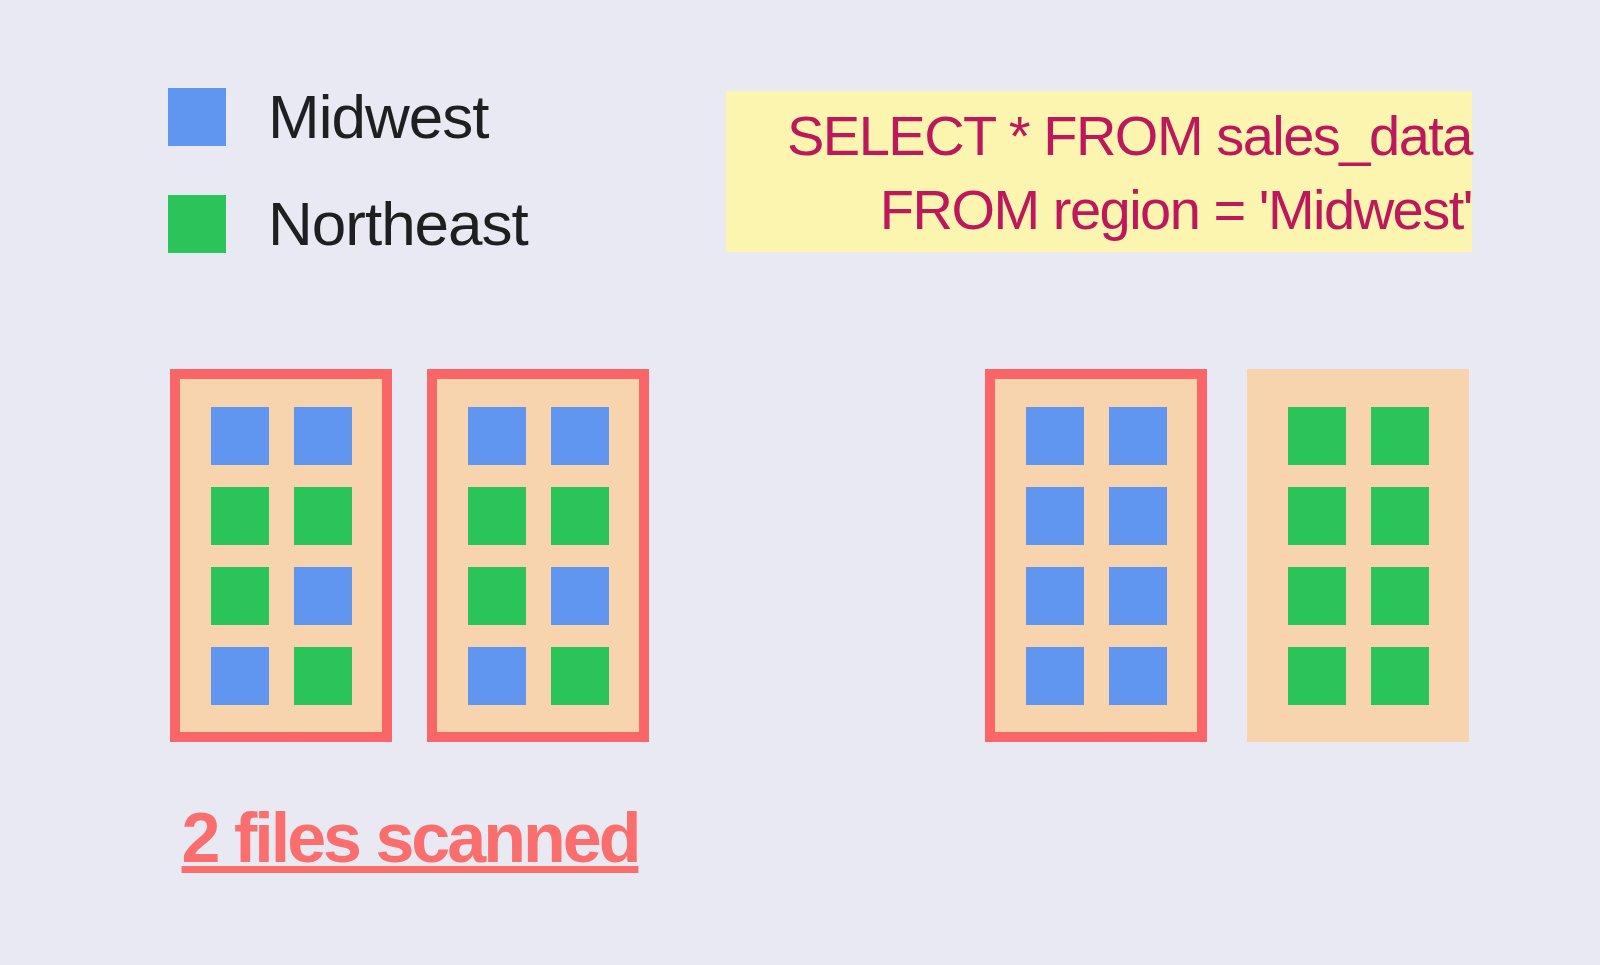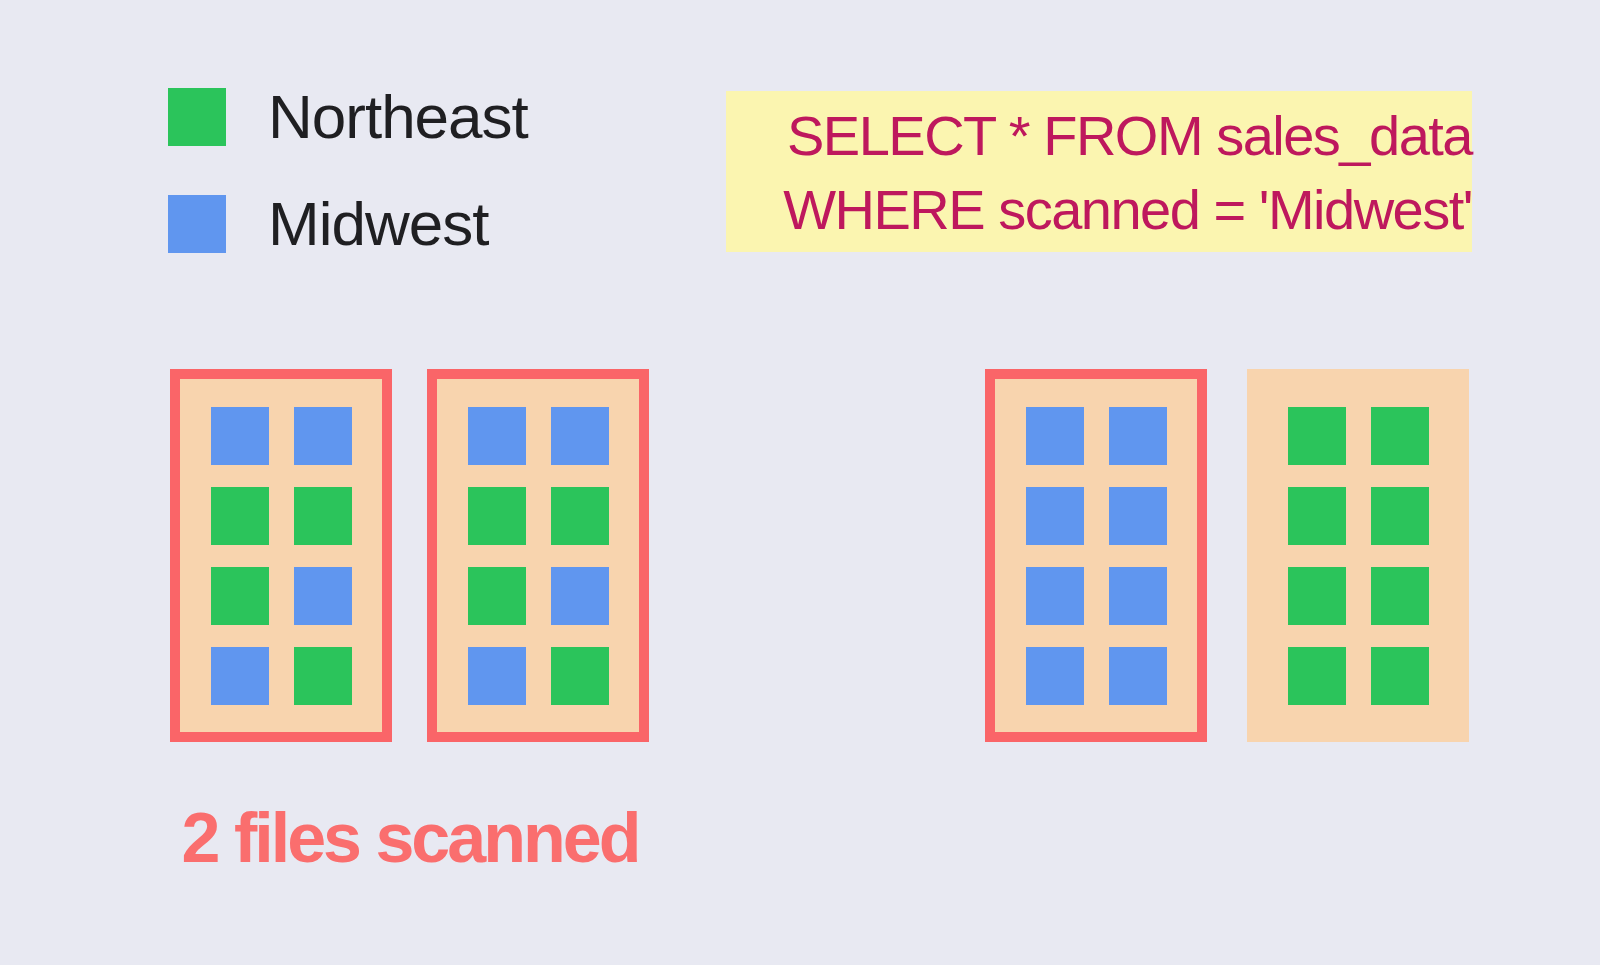--- a/index.html
+++ b/index.html
@@ -43,44 +43,44 @@
   .file.scanned{border:10px solid var(--scan-border);}
   .file-a{left:170px;} .file-b{left:427px;}
   .file-c{left:985px;} .file-d{left:1247px;}
   .cell{width:58px;height:58px;}
   .cell.midwest{background:var(--midwest);}
   .cell.northeast{background:var(--northeast);}
   
   .caption{
     position:absolute;top:798px;text-align:center;
     font-size:70px;font-weight:700;letter-spacing:-3px;
-    color:var(--caption);white-space:nowrap;
+    color:var(--caption);white-space:nowrap;text-decoration:underline;
   }
   .caption-left{left:140px;width:540px;}
   .caption-right{left:950px;width:520px;}
 </style>
 </head>
 <body>
 
 <div class="canvas">
 
   <div class="legend">
     <div class="legend-row">
+      <span class="swatch" style="background: var(--midwest);"></span>
+      <span class="legend-label">Midwest</span>
+    </div>
+    <div class="legend-row">
       <span class="swatch" style="background: var(--northeast);"></span>
       <span class="legend-label">Northeast</span>
-    </div>
-    <div class="legend-row">
-      <span class="swatch" style="background: var(--midwest);"></span>
-      <span class="legend-label">Midwest</span>
     </div>
   </div>
 
   <div class="query-box">
     <div class="query-line">SELECT * FROM sales_data</div>
-    <div class="query-line">WHERE scanned = 'Midwest'</div>
+    <div class="query-line">FROM region = 'Midwest'</div>
   </div>
 
   <div class="file file-a scanned">
       <div class="cell midwest"></div>
       <div class="cell midwest"></div>
       <div class="cell northeast"></div>
       <div class="cell northeast"></div>
       <div class="cell northeast"></div>
       <div class="cell midwest"></div>
       <div class="cell midwest"></div>

